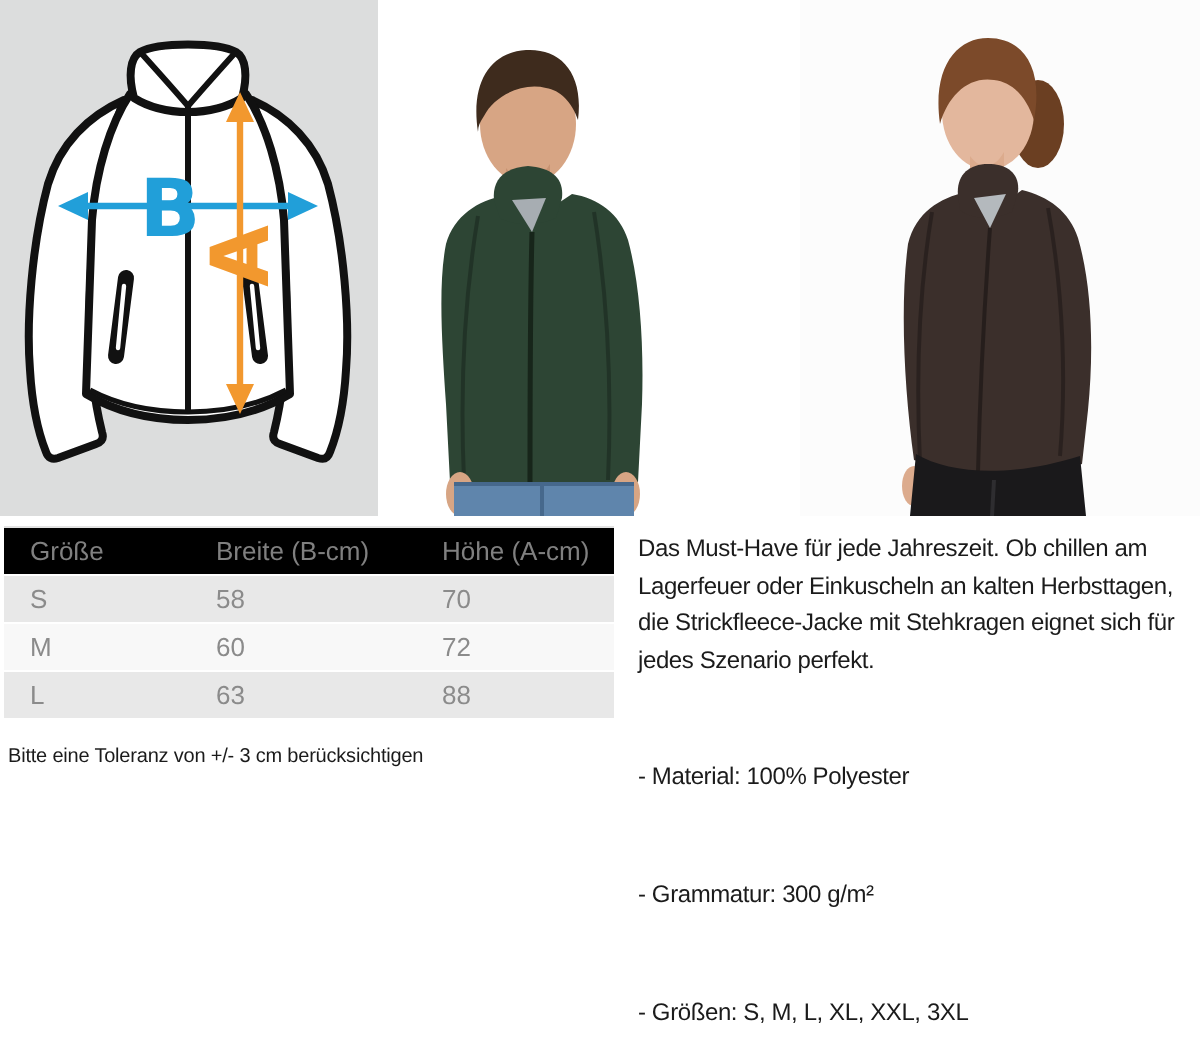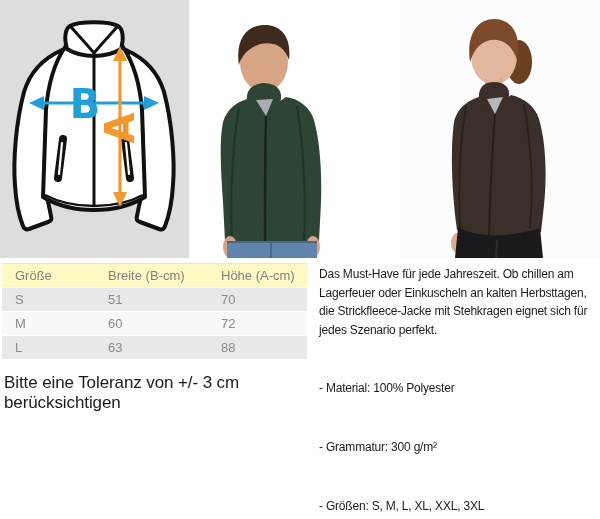--- a/index.html
+++ b/index.html
@@ -17,32 +17,32 @@
   .dim-label { font-family:"DejaVu Sans","Liberation Sans",sans-serif; font-weight:bold; font-size:40px; }
 
   
   .bottom-row { display:flex; height:261px; }
   .table-col { width:308px; flex:none; box-sizing:border-box; padding:5px 0 0 2px; }
   table.size-table {
     width:305px; border-collapse:collapse; table-layout:fixed;
     font-size:13px; border-top:1px solid #e3e3e3;
   }
   table.size-table th {
-    background:#fef9c3; color:#808080; font-weight:normal; text-align:left;
+    background:#000000; color:#808080; font-weight:normal; text-align:left;
     padding:4px 0 4px 13px; border-bottom:1px solid #fff; height:15px;
   }
   table.size-table td {
     color:#8b8b8b; text-align:left; padding:4px 0 4px 13px;
     border-bottom:1px solid #fff; height:15px;
   }
   table.size-table tbody tr:nth-child(odd) td { background:#e8e8e8; }
   table.size-table tbody tr:nth-child(even) td { background:#f8f8f8; }
   col.c1 { width:93px; } col.c2 { width:113px; } col.c3 { width:99px; }
   .tolerance-note {
-    margin-top:13px; font-size:17px; letter-spacing:-0.1px;
+    margin-top:13px; font-size:10px; letter-spacing:-0.1px;
     color:#1b1b1b; padding-left:2px;
   }
   .desc-col {
     flex:1; box-sizing:border-box; padding:7px 2px 0 11px;
     font-size:12px; letter-spacing:-0.2px; line-height:18.5px; color:#1b1b1b;
   }
   .desc-intro { margin:0; }
   .desc-bullets { margin-top:17px; }
   .desc-bullet { white-space:pre-line; padding-left:12px; text-indent:-12px; line-height:19px;margin-top:40px; }
 </style>
@@ -133,21 +133,21 @@
         <thead>
           <tr>
             <th>Größe</th>
             <th>Breite (B-cm)</th>
             <th>Höhe (A-cm)</th>
           </tr>
         </thead>
         <tbody>
           <tr>
             <td>S</td>
-            <td>51</td>
+            <td>58</td>
             <td>70</td>
           </tr>
           <tr>
             <td>M</td>
             <td>60</td>
             <td>72</td>
           </tr>
           <tr>
             <td>L</td>
             <td>63</td>

